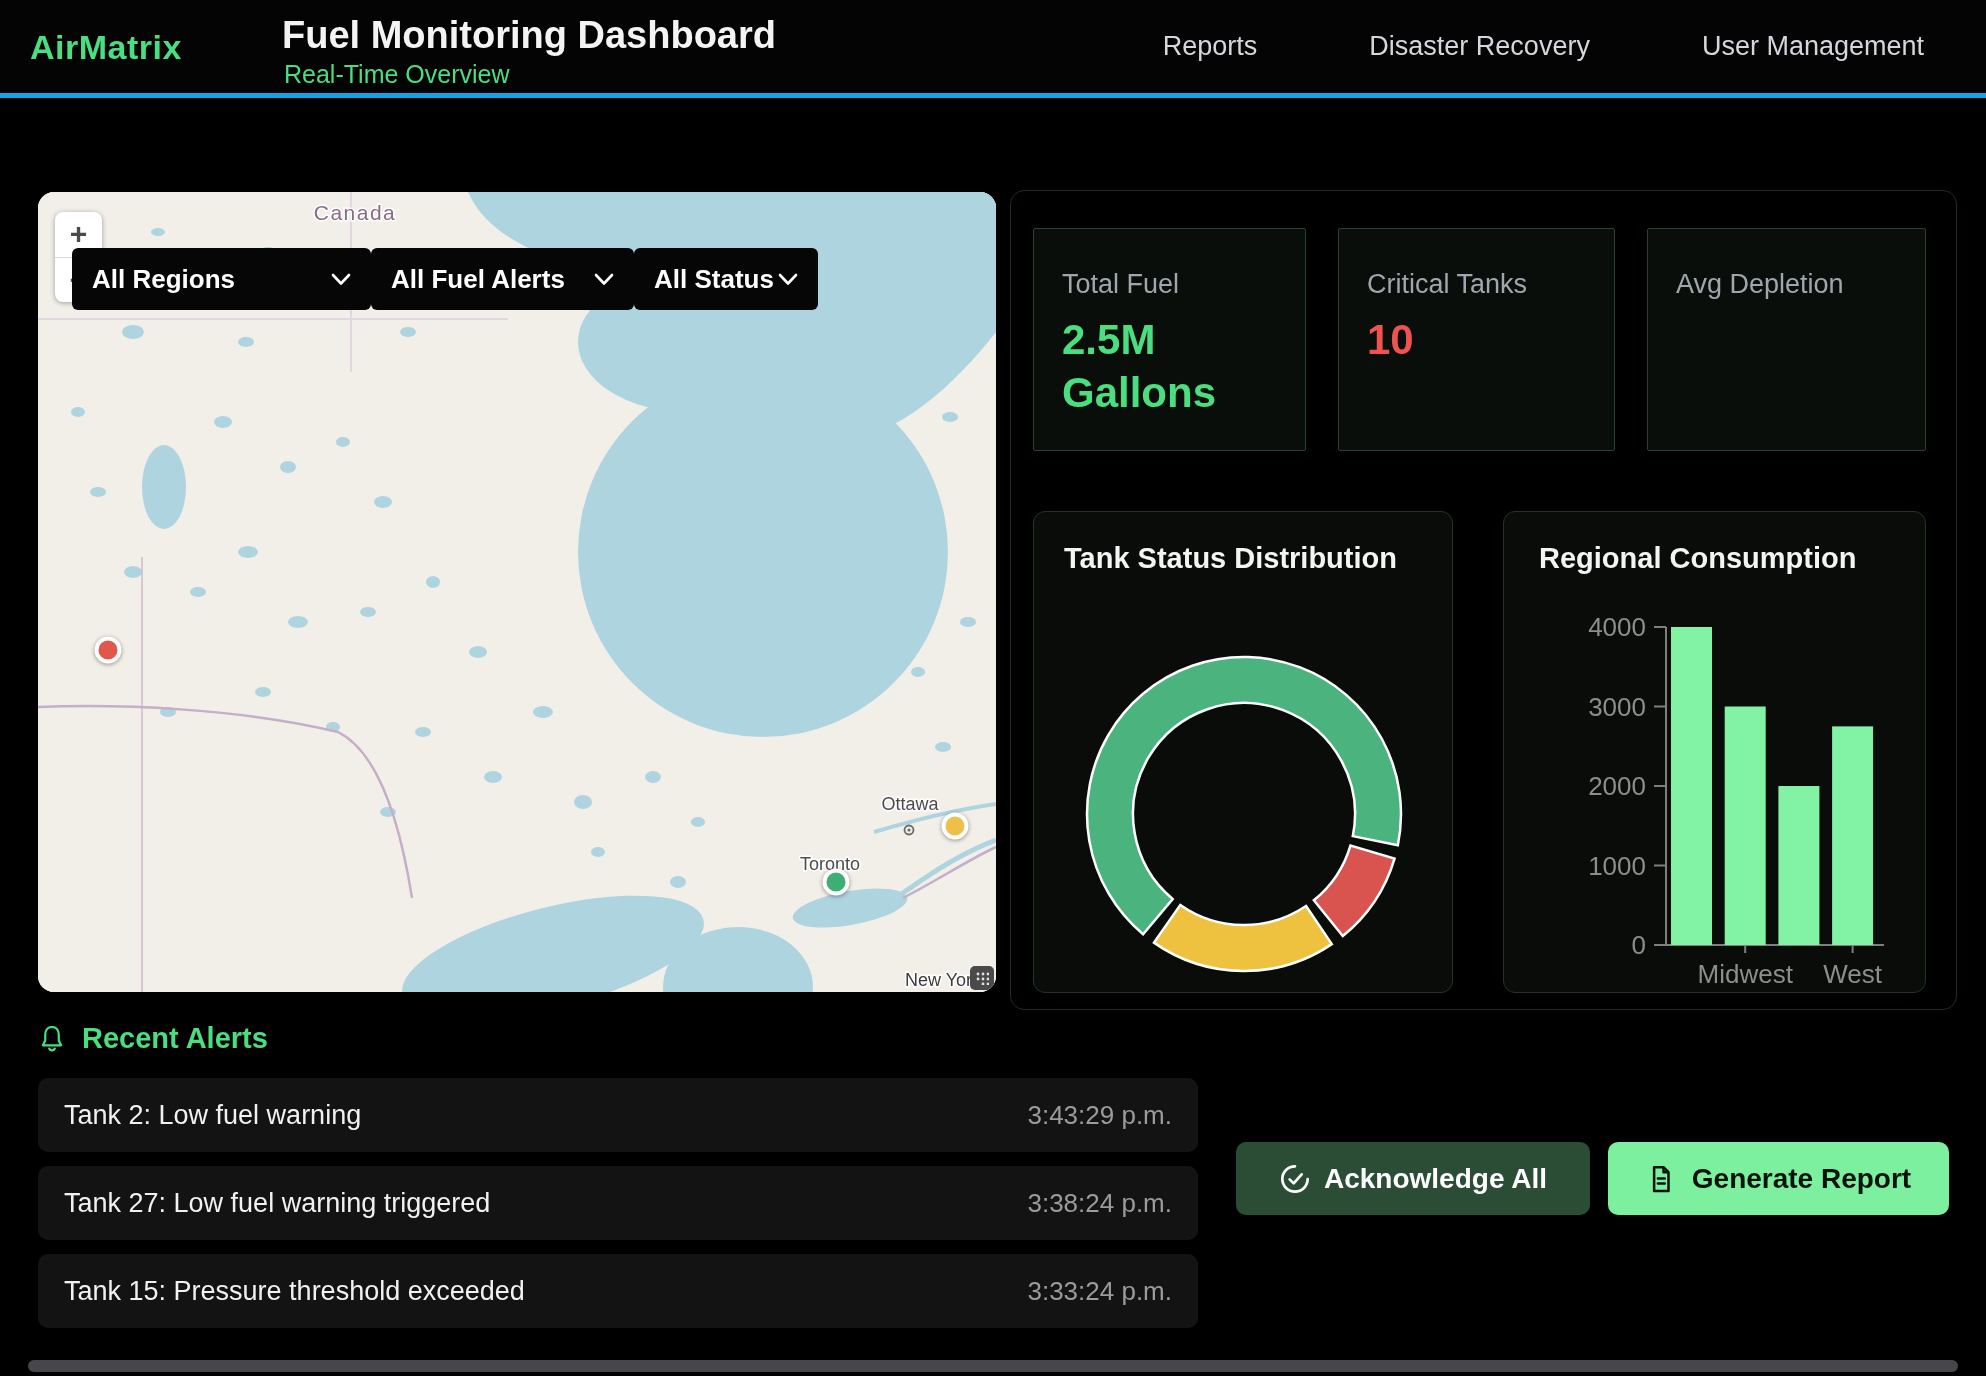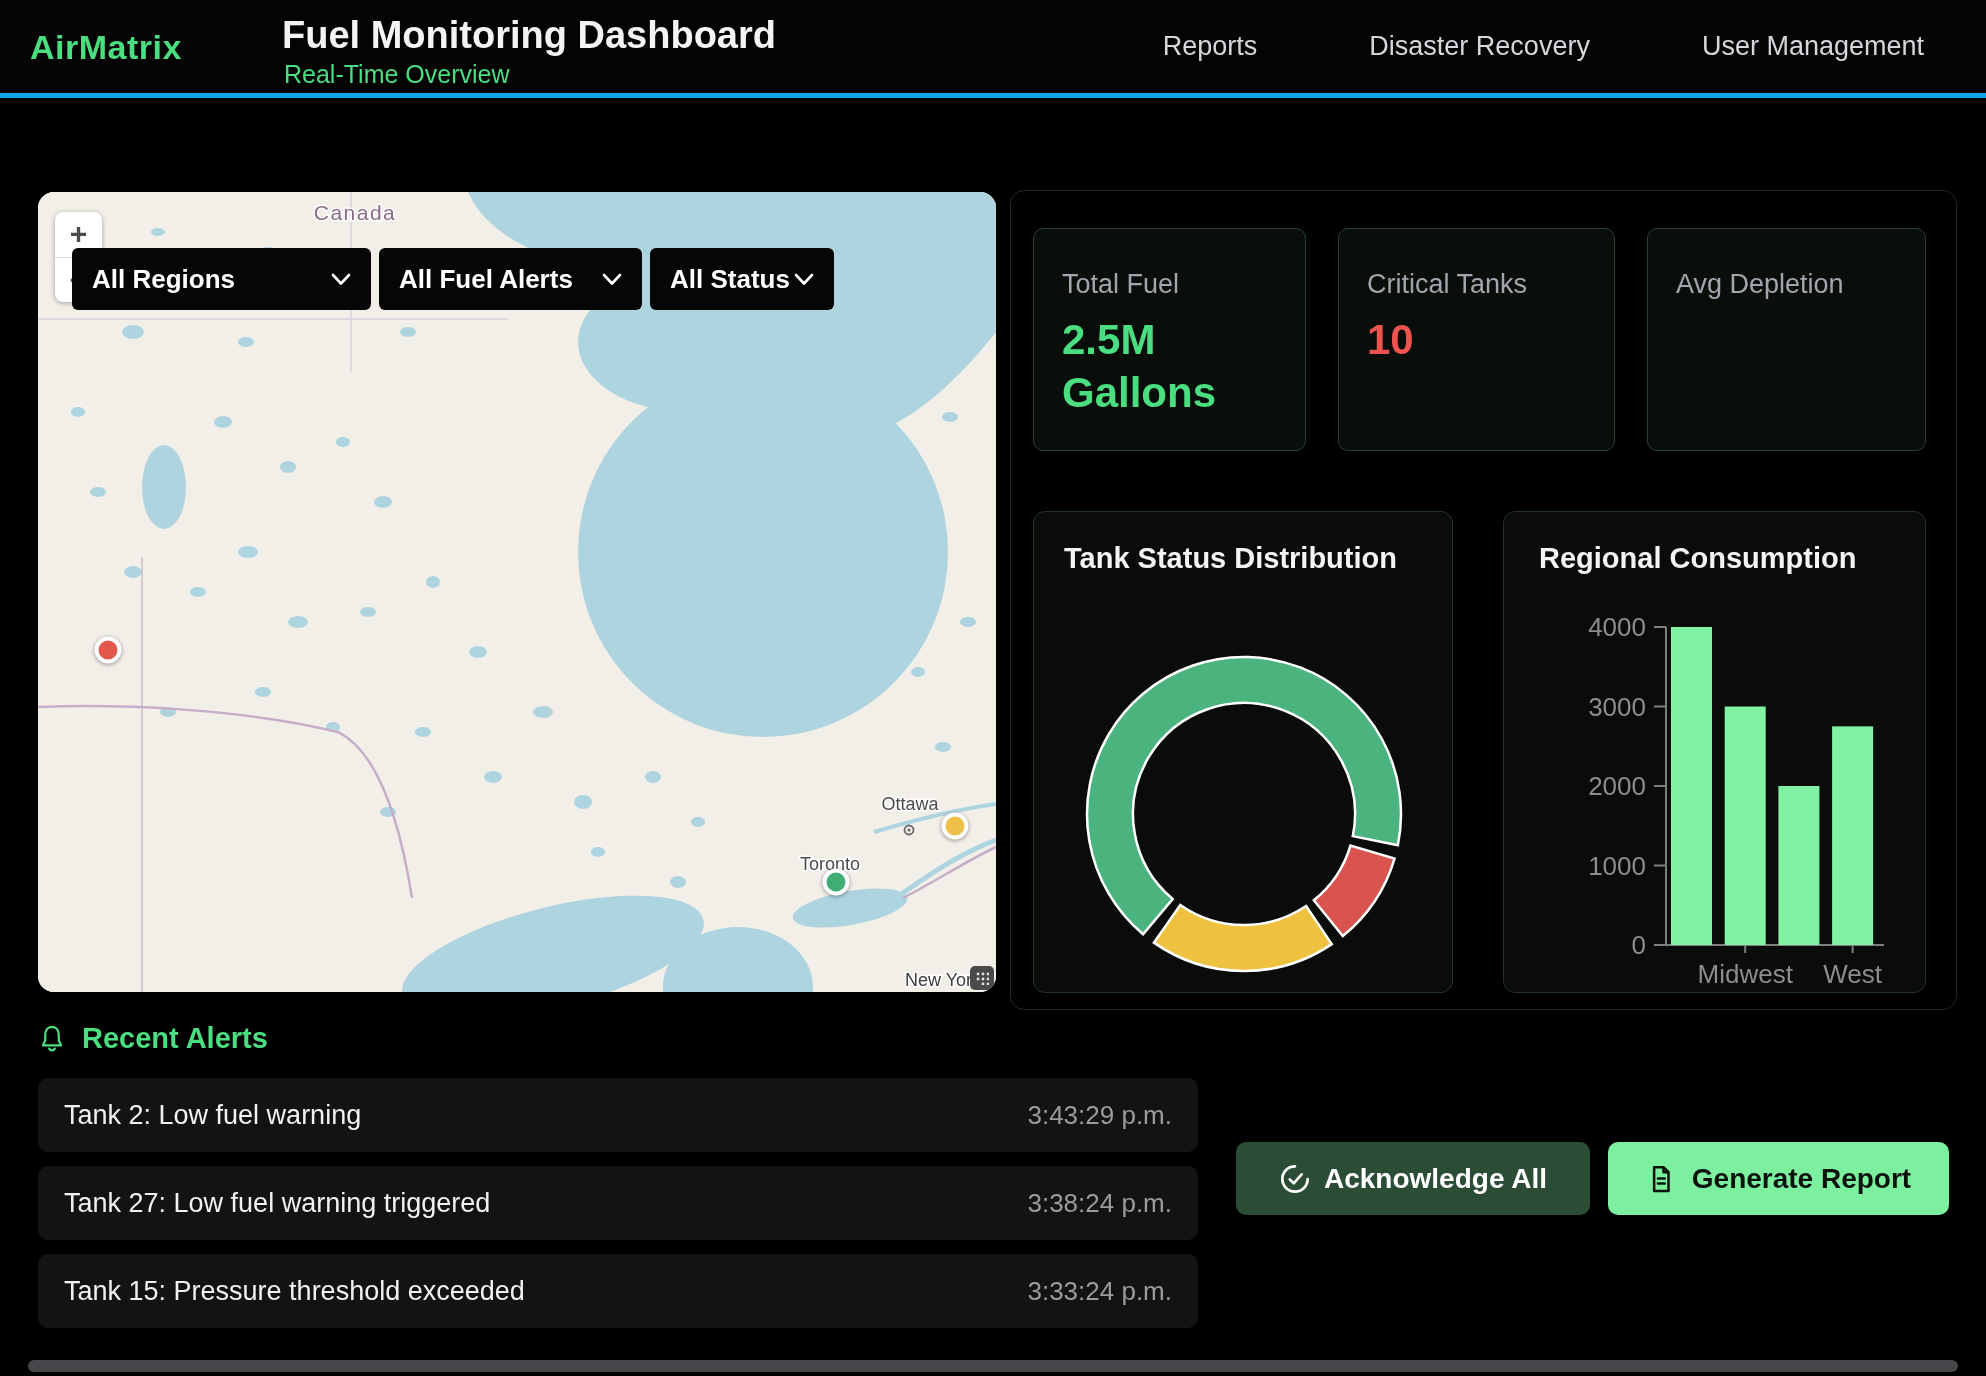--- a/index.html
+++ b/index.html
@@ -20,38 +20,38 @@
   
   .map-panel { position:absolute; left:38px; top:192px; width:958px; height:800px;
                border-radius:16px; overflow:hidden; background:#f2efe9; }
   .map-panel svg.basemap { position:absolute; left:0; top:0; }
   .map-label { paint-order:stroke; stroke:#ffffff; stroke-width:3px; font-family:"Liberation Sans",sans-serif; }
   .zoom-ctl { position:absolute; left:17px; top:20px; width:47px; height:90px; background:#fff;
               border-radius:8px; box-shadow:0 1px 5px rgba(0,0,0,.35); display:flex; flex-direction:column; z-index:2;}
   .zoom-btn { flex:1; display:flex; align-items:center; justify-content:center;
               font-size:30px; font-weight:bold; color:#4a4a4a; cursor:pointer; }
   .zoom-btn:first-child { border-bottom:1px solid #d9d9d9; }
-  .map-filters { position:absolute; left:34px; top:56px; display:flex; gap:8px; z-index:3; }
+  .map-filters { position:absolute; left:34px; top:56px; display:flex; z-index:3; }
   .filter-pill { height:62px; background:#060606; border-radius:6px; color:#fff;
                  display:flex; align-items:center; justify-content:space-between;
                  padding:0 20px; font-size:26px; font-weight:bold; cursor:pointer; }
   .filter-pill:nth-child(1){ width:299px; }
   .filter-pill:nth-child(2){ width:263px; }
   .filter-pill:nth-child(3){ width:184px; }
   .marker-layer { position:absolute; left:0; top:0; width:100%; height:100%; z-index:2; }
   .map-marker { position:absolute; width:27px; height:27px; border-radius:50%;
                 border:4px solid #fff; transform:translate(-50%,-50%);
                 box-shadow:0 1px 4px rgba(0,0,0,.4); cursor:pointer; }
   .map-grip { position:absolute; right:2px; bottom:2px; width:24px; height:24px; z-index:4;
               background:#4a4a4a; border-radius:5px; display:flex; align-items:center; justify-content:center; cursor:pointer;}
   
   .right-panel { position:absolute; left:1010px; top:190px; width:947px; height:820px;
                  border:1px solid #1c2f22; border-radius:14px; }
   .stat-card { position:absolute; top:37px; height:223px; background:#0a0e0b;
-               border:1px solid #264231; border-radius:10px; padding:40px 28px; }
+               border:1px solid #264231; border-radius:2px; padding:40px 28px; }
   .stat-card.c1 { left:22px;  width:273px; }
   .stat-card.c2 { left:327px; width:277px; }
   .stat-card.c3 { left:636px; width:279px; }
   .stat-label { font-size:27px; color:#a0a6ad; }
   .stat-value { margin-top:14px; font-size:42px; font-weight:bold; line-height:1.26; white-space:pre-line; }
   .chart-panel { position:absolute; top:320px; height:482px; background:#0a0c0a;
                  border:1px solid #223527; border-radius:12px; }
   .chart-panel.p1 { left:22px;  width:420px; }
   .chart-panel.p2 { left:492px; width:423px; }
   .chart-title { position:absolute; left:30px; top:30px; font-size:29px; font-weight:bold; color:#f4f4f5; }

